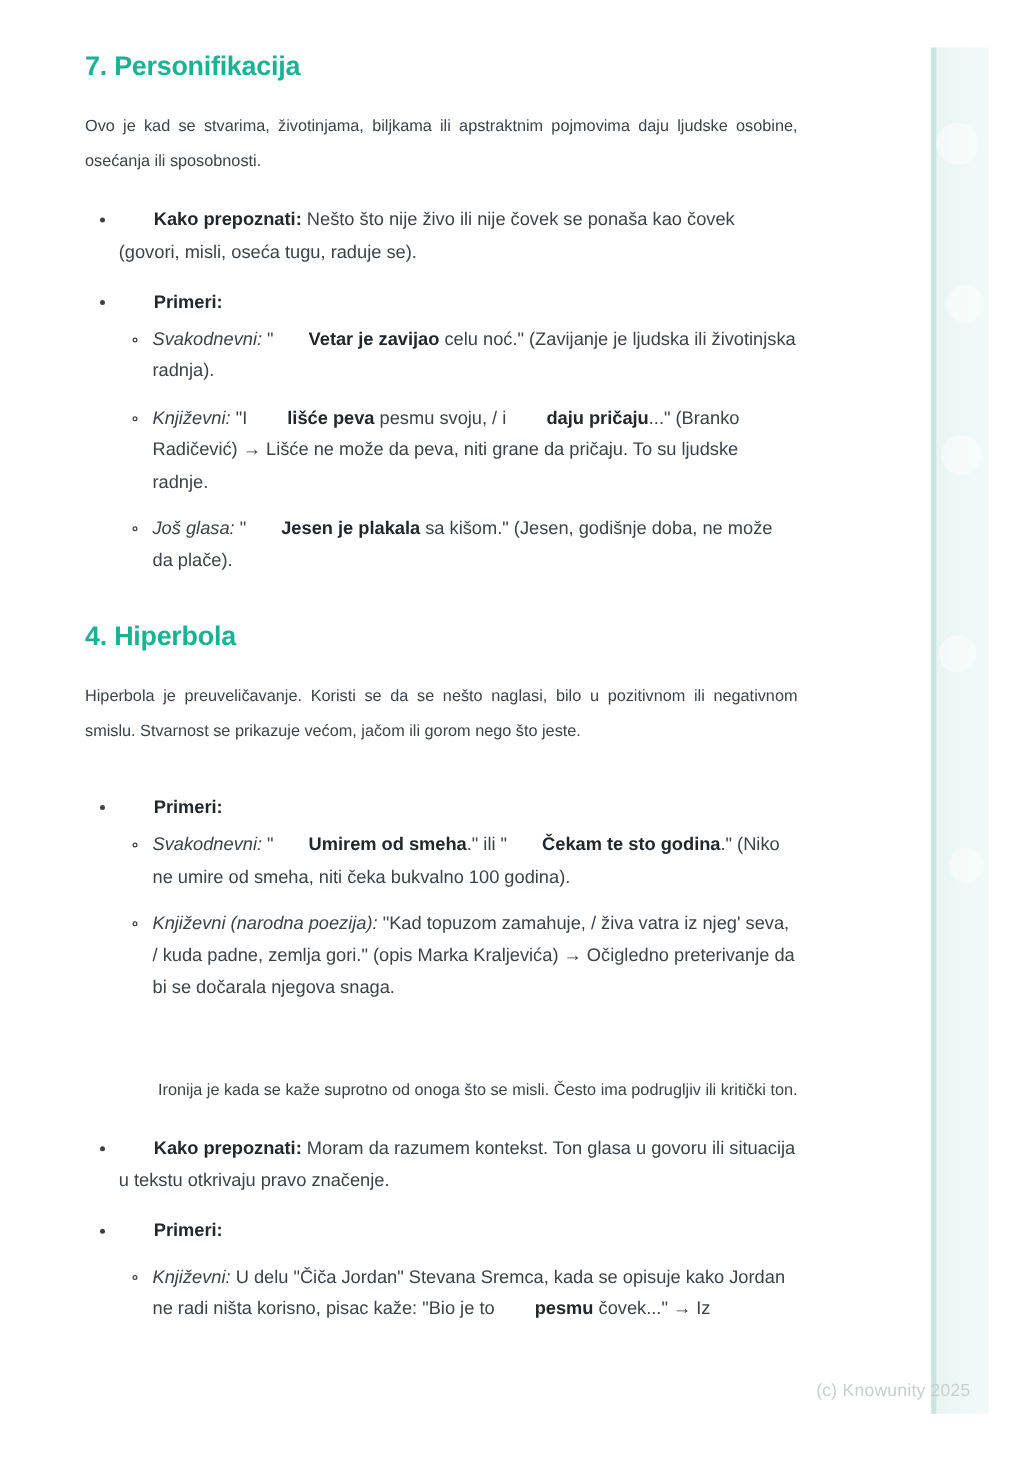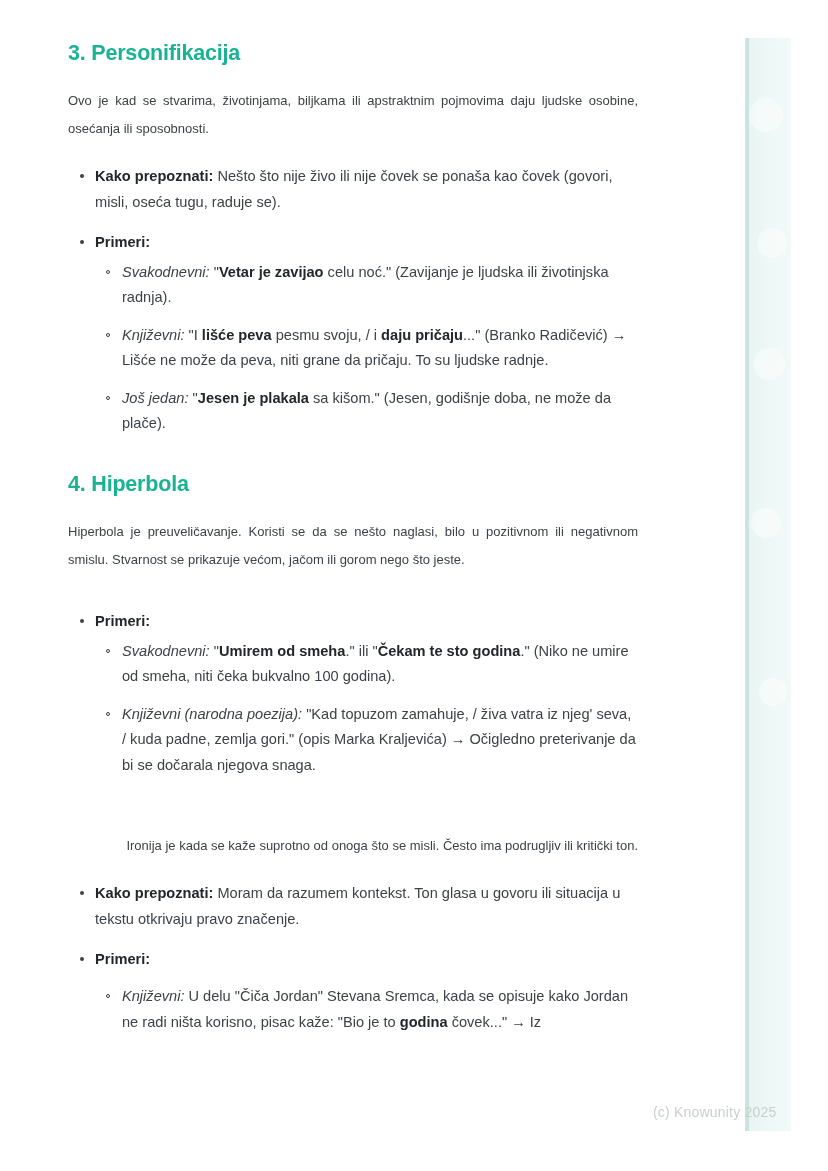--- a/index.html
+++ b/index.html
@@ -118,21 +118,21 @@
     left: 11px;
     top: 10px;
     width: 4px;
     height: 4px;
     border-radius: 50%;
     border: 1px solid #3c4247;
     background: transparent;
     box-sizing: border-box;
   }
 
-  b, strong { font-weight: bold; color: #22272b; }
+  b, strong { font-weight: bold; color: #22272b; margin-left: 28px; }
   i, em { font-style: italic; }
 
   .watermark {
     position: absolute;
     left: 653px;
     top: 1104px;
     font-size: 14px;
     color: #c9cfcd;
     letter-spacing: 0.2px;
     white-space: nowrap;
@@ -151,39 +151,39 @@
   <div class="side-panel-blob" style="left:14px;top:640px;width:28px;height:28px;"></div>
 </div>
 <div class="side-panel-accent"></div>
 
 <div class="page">
   <div class="content">
 
     <div style="height:40px"></div>
 
     <section>
-      <h2 class="section-heading">3. Personifikacija</h2>
+      <h2 class="section-heading">7. Personifikacija</h2>
       <div class="gap-m"></div>
       <p class="para">Ovo je kad se stvarima, životinjama, biljkama ili apstraktnim pojmovima daju ljudske osobine, osećanja ili sposobnosti.</p>
       <div class="gap-m"></div>
       <ul class="bullets">
         <li>
           <strong>Kako prepoznati:</strong><span> Nešto što nije živo ili nije čovek se ponaša kao čovek (govori, misli, oseća tugu, raduje se).</span>
         </li>
         <li style="margin-top:14px;">
           <strong>Primeri:</strong>
           <ul class="subbullets" style="margin-top:5px;">
             <li>
               <em>Svakodnevni:</em><span> "</span><strong>Vetar je zavijao</strong><span> celu noć." (Zavijanje je ljudska ili životinjska radnja).</span>
             </li>
             <li style="margin-top:12px;">
               <em>Književni:</em><span> "I </span><strong>lišće peva</strong><span> pesmu svoju, / i </span><strong>daju pričaju</strong><span>..." (Branko Radičević) → Lišće ne može da peva, niti grane da pričaju. To su ljudske radnje.</span>
             </li>
             <li style="margin-top:12px;">
-              <em>Još jedan:</em><span> "</span><strong>Jesen je plakala</strong><span> sa kišom." (Jesen, godišnje doba, ne može da plače).</span>
+              <em>Još glasa:</em><span> "</span><strong>Jesen je plakala</strong><span> sa kišom." (Jesen, godišnje doba, ne može da plače).</span>
             </li>
           </ul>
         </li>
       </ul>
     </section>
 
     <div class="gap-xl"></div>
 
     <section>
       <h2 class="section-heading">4. Hiperbola</h2>
@@ -212,21 +212,21 @@
       <p class="para ragged">Ironija je kada se kaže suprotno od onoga što se misli. Često ima podrugljiv ili kritički ton.</p>
       <div class="gap-m"></div>
       <ul class="bullets">
         <li>
           <strong>Kako prepoznati:</strong><span> Moram da razumem kontekst. Ton glasa u govoru ili situacija u tekstu otkrivaju pravo značenje.</span>
         </li>
         <li style="margin-top:14px;">
           <strong>Primeri:</strong>
           <ul class="subbullets" style="margin-top:5px;">
             <li style="margin-top:12px;">
-              <em>Književni:</em><span> U delu "Čiča Jordan" Stevana Sremca, kada se opisuje kako Jordan ne radi ništa korisno, pisac kaže: "Bio je to </span><strong>godina</strong><span> čovek..." → Iz</span>
+              <em>Književni:</em><span> U delu "Čiča Jordan" Stevana Sremca, kada se opisuje kako Jordan ne radi ništa korisno, pisac kaže: "Bio je to </span><strong>pesmu</strong><span> čovek..." → Iz</span>
             </li>
           </ul>
         </li>
       </ul>
     </section>
 
   </div>
 </div>
 
 <div class="watermark">(c) Knowunity 2025</div>

